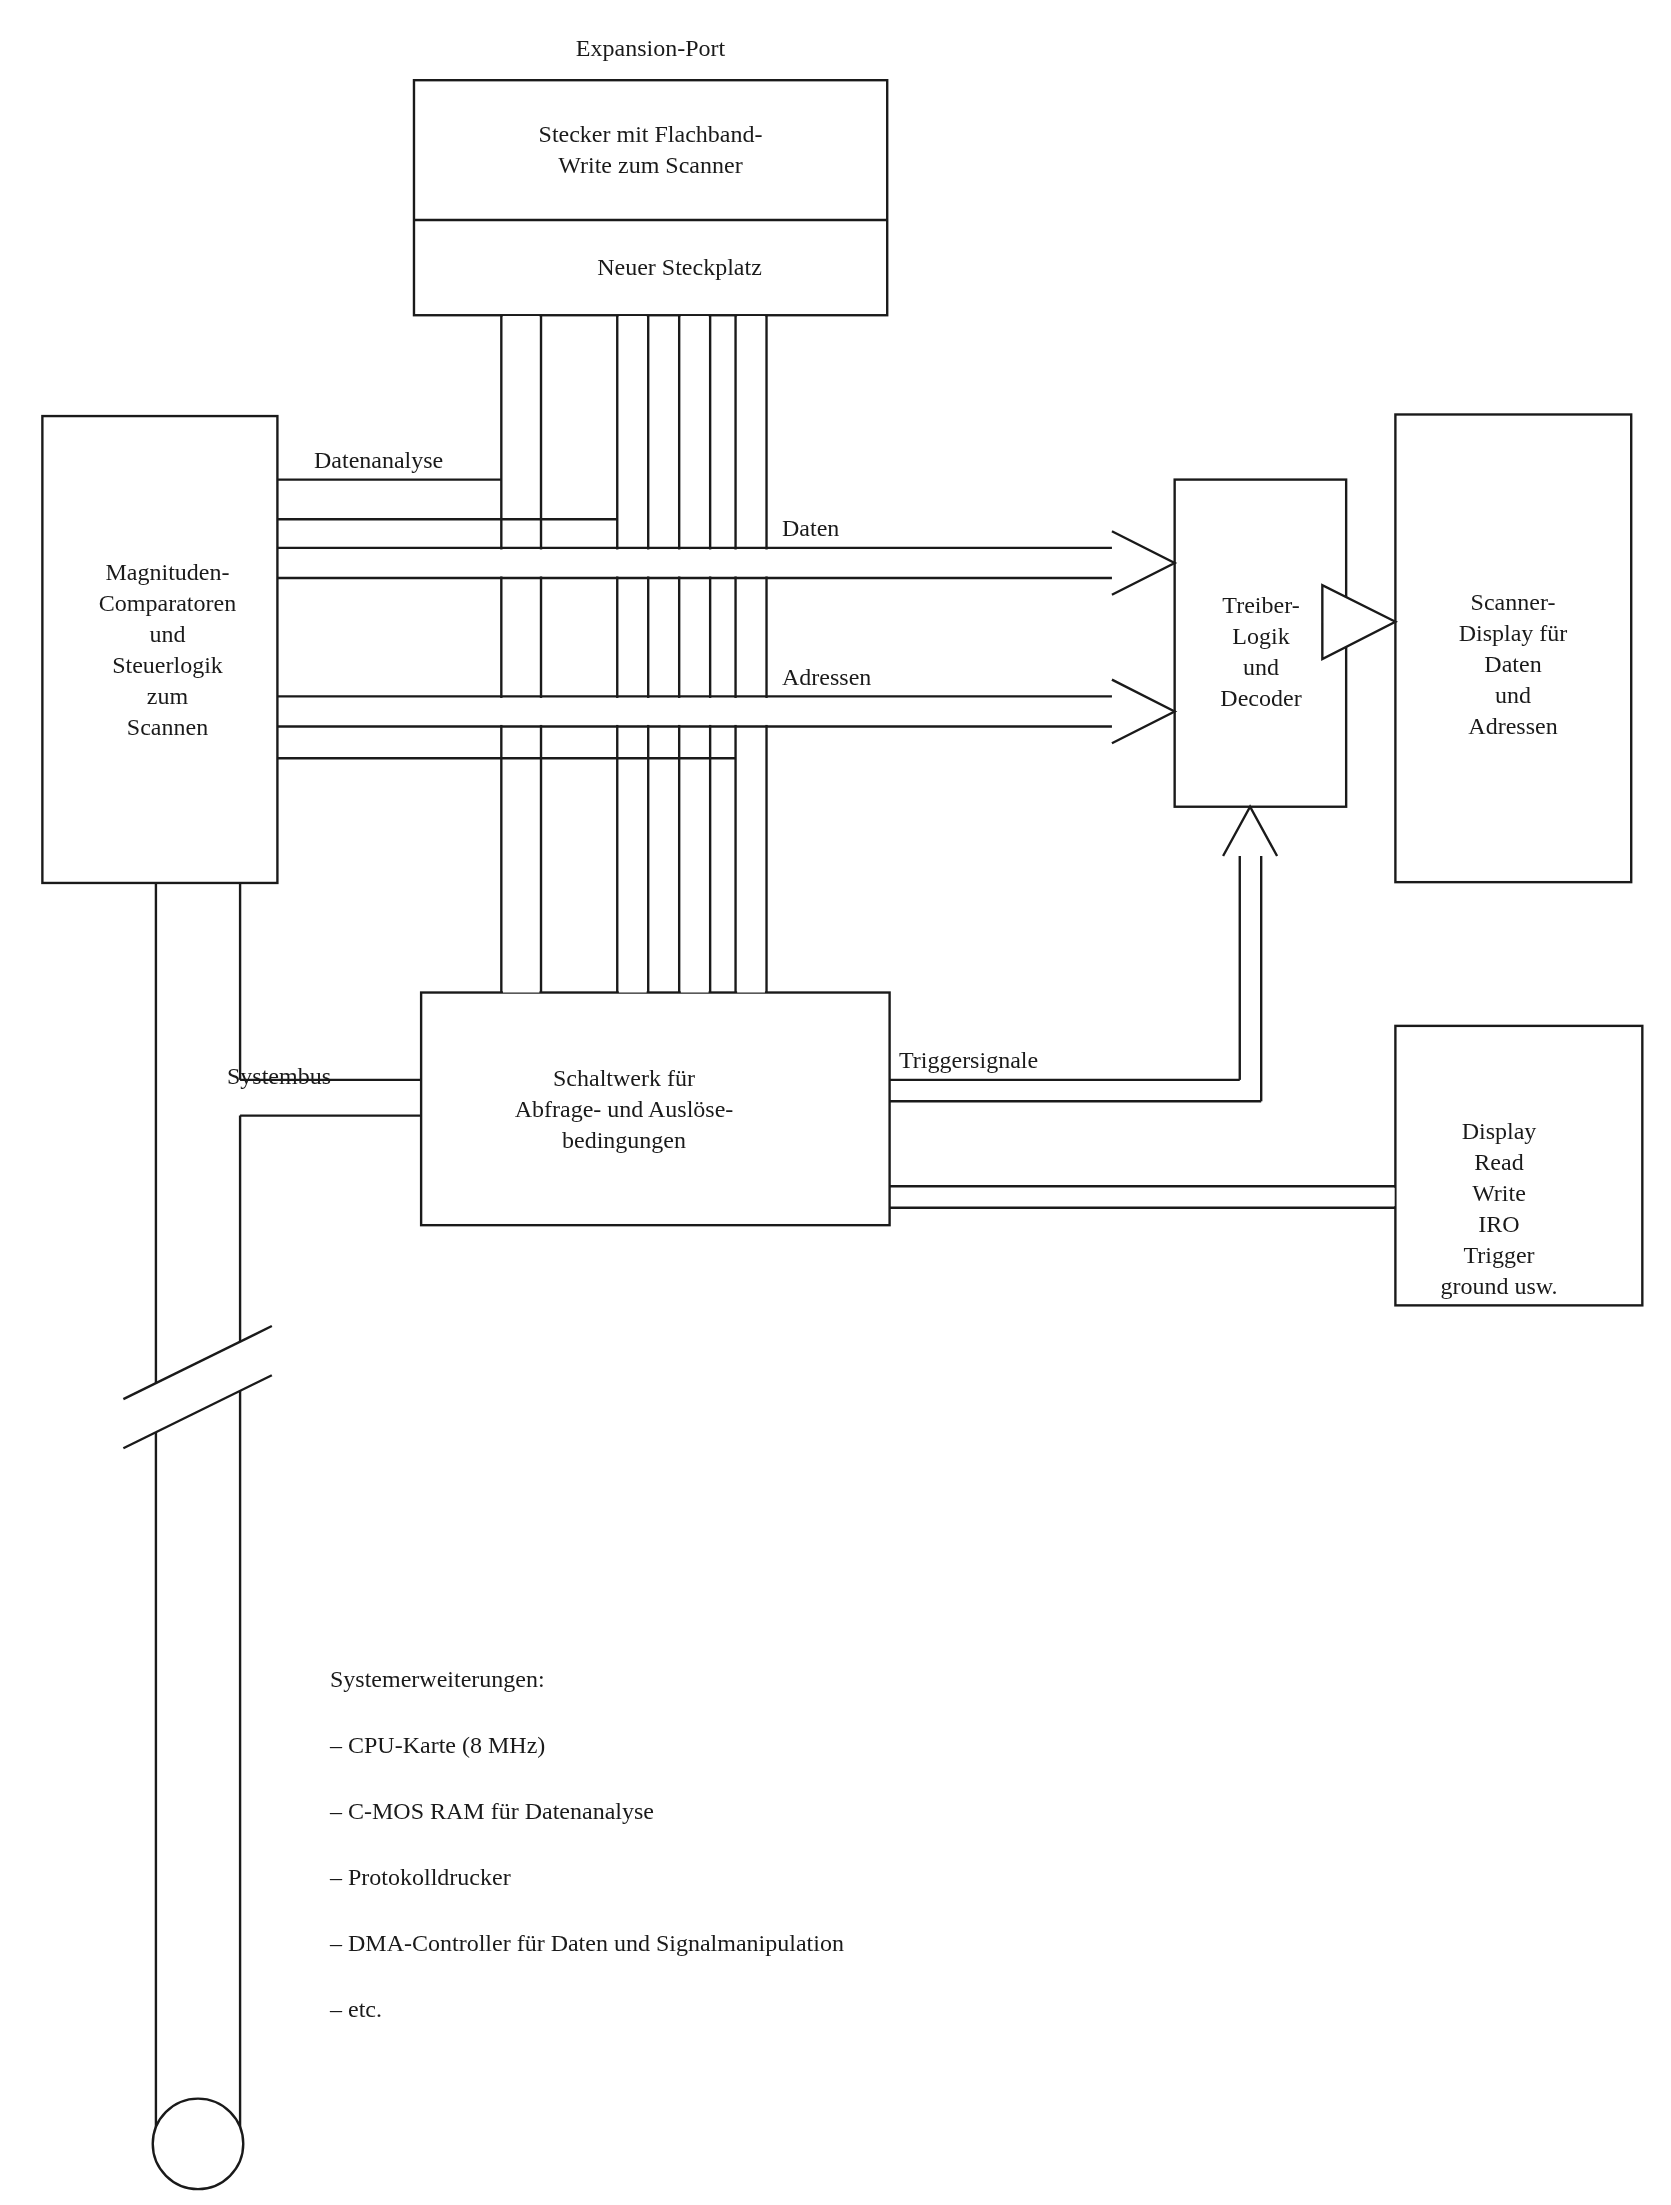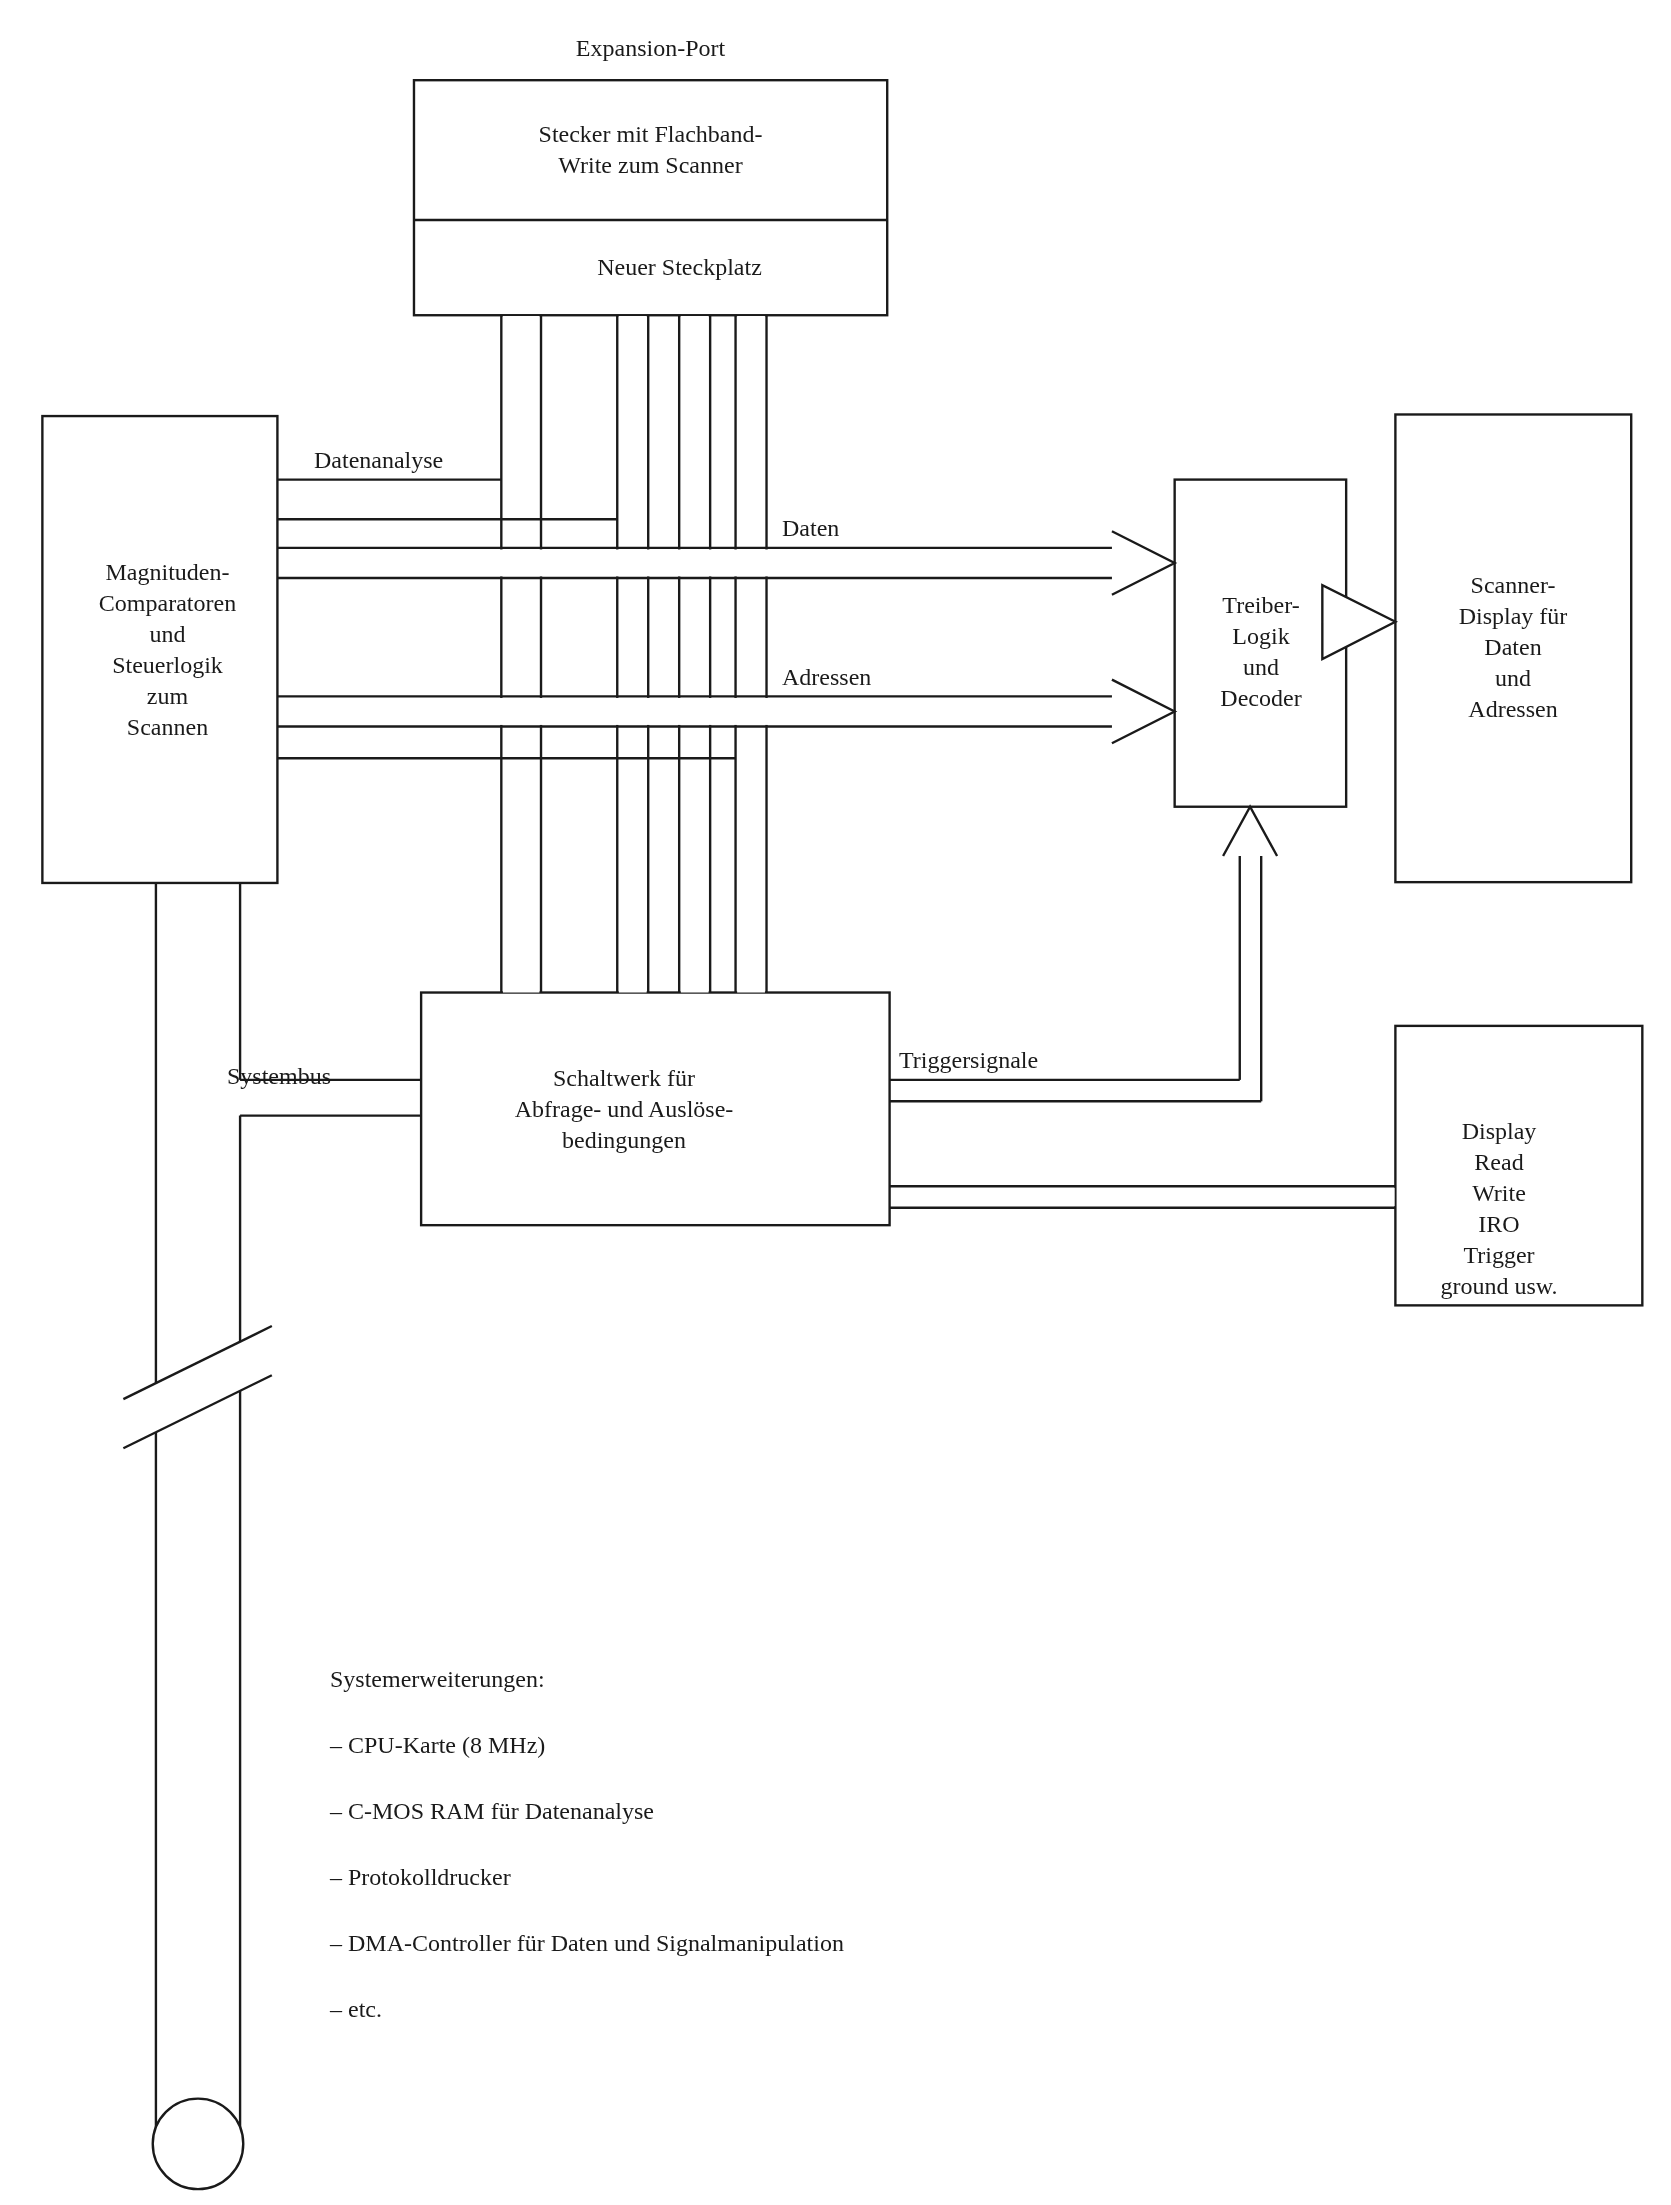--- a/index.html
+++ b/index.html
@@ -133,21 +133,21 @@
 und
 Steuerlogik
 zum
 Scannen</div>
 
   <div class="txt box-txt" style="left:1175px; top:480px; width:172px; height:327px;margin-top:8px;">Treiber-
 Logik
 und
 Decoder</div>
 
-  <div class="txt box-txt" style="left:1395px; top:413px; width:236px; height:468px;">Scanner-
+  <div class="txt box-txt" style="left:1395px; top:430px; width:236px; height:468px;">Scanner-
 Display für
 Daten
 und
 Adressen</div>
 
   <div class="txt box-txt" style="left:421px; top:993px; width:406px; height:233px;">Schaltwerk für
 Abfrage- und Auslöse-
 bedingungen</div>
 
   <div class="txt box-txt" style="left:1395px; top:1069px; width:208px; height:280px;">Display

